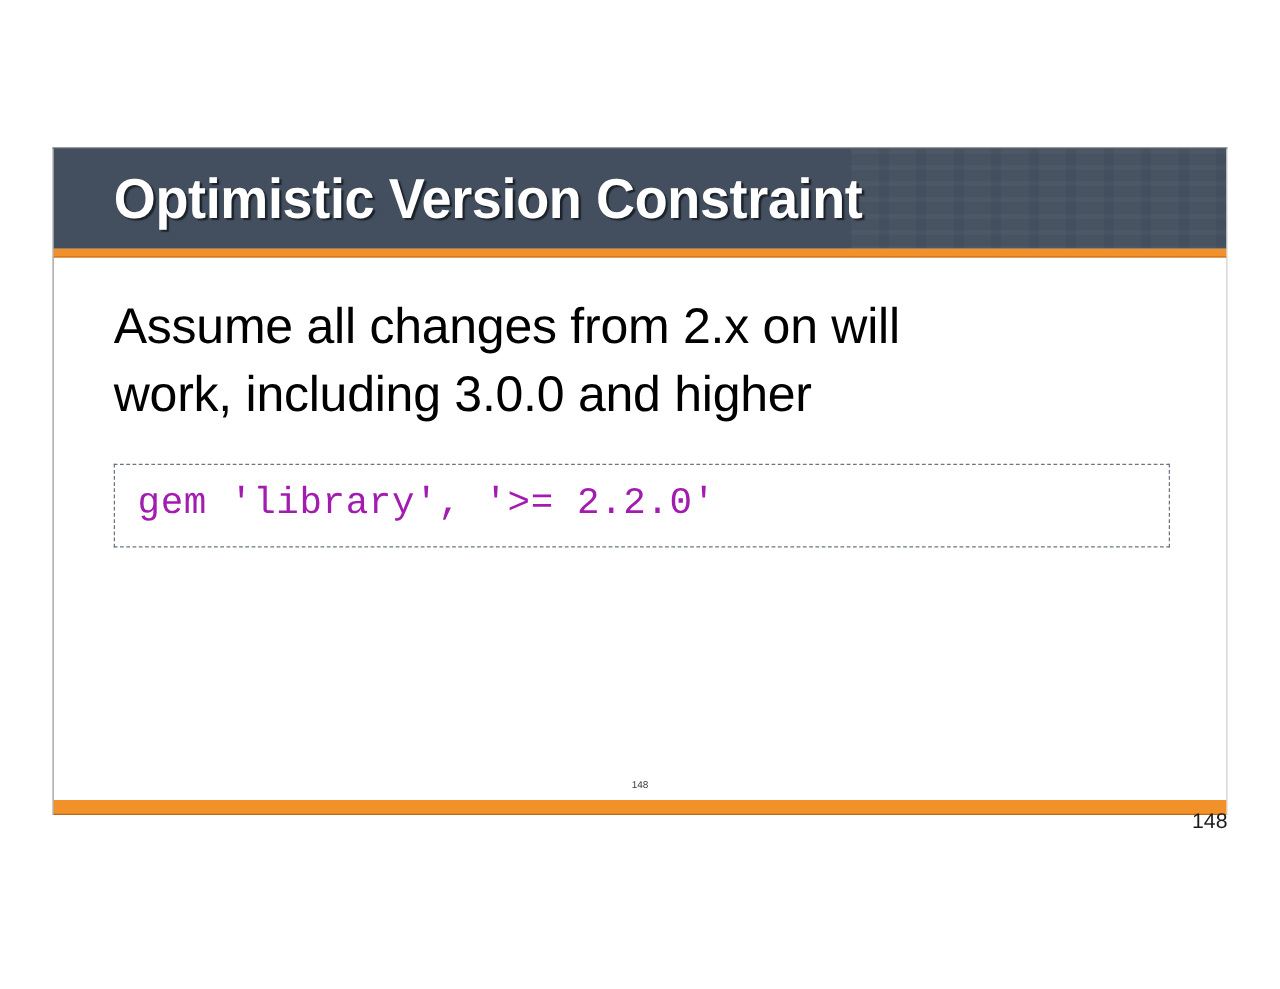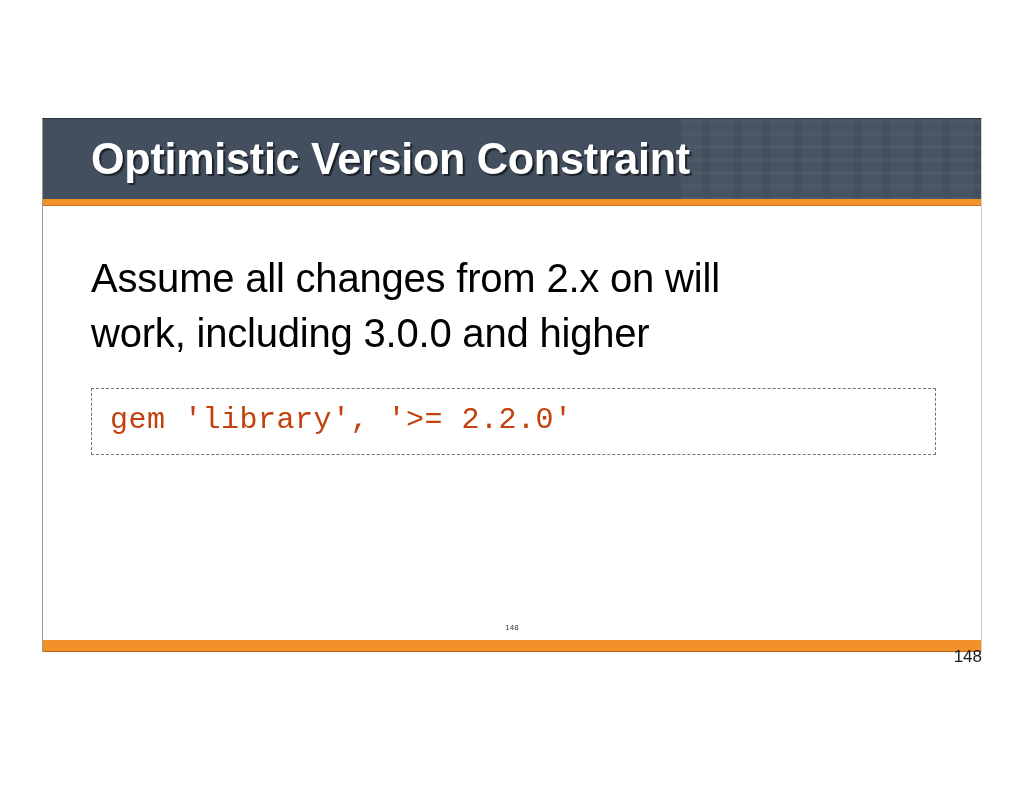--- a/index.html
+++ b/index.html
@@ -109,42 +109,42 @@
     position: absolute;
     left: 0;
     top: 88px;
     width: 100%;
     height: 414px;
     box-sizing: border-box;
     padding: 0 48px;
   }
   .body-text {
     margin: 0;
-    padding-top: 44px;
+    padding-top: 27px;
     font-family: "Liberation Sans Narrow", "Liberation Sans", sans-serif;
     font-size: 40px;
     line-height: 1.38;
     color: #000000;
     max-width: 720px;
     letter-spacing: -0.2px;
   }
   .code-box {
     margin-top: 27px;
     border: 1px dashed #6b7684;
     background: #ffffff;
     padding: 14px 18px 16px 18px;
     box-sizing: border-box;
     width: 845px;
   }
   .code-text {
     margin: 0;
     font-family: "Liberation Mono", "DejaVu Sans Mono", monospace;
     font-size: 30px;
     line-height: 1.15;
-    color: #c2410c;
+    color: #a21caf;
     white-space: pre;
     letter-spacing: 0.5px;
   }
 
   
   .slide-number-small {
     position: absolute;
     left: 0;
     bottom: 20px;
     width: 100%;

